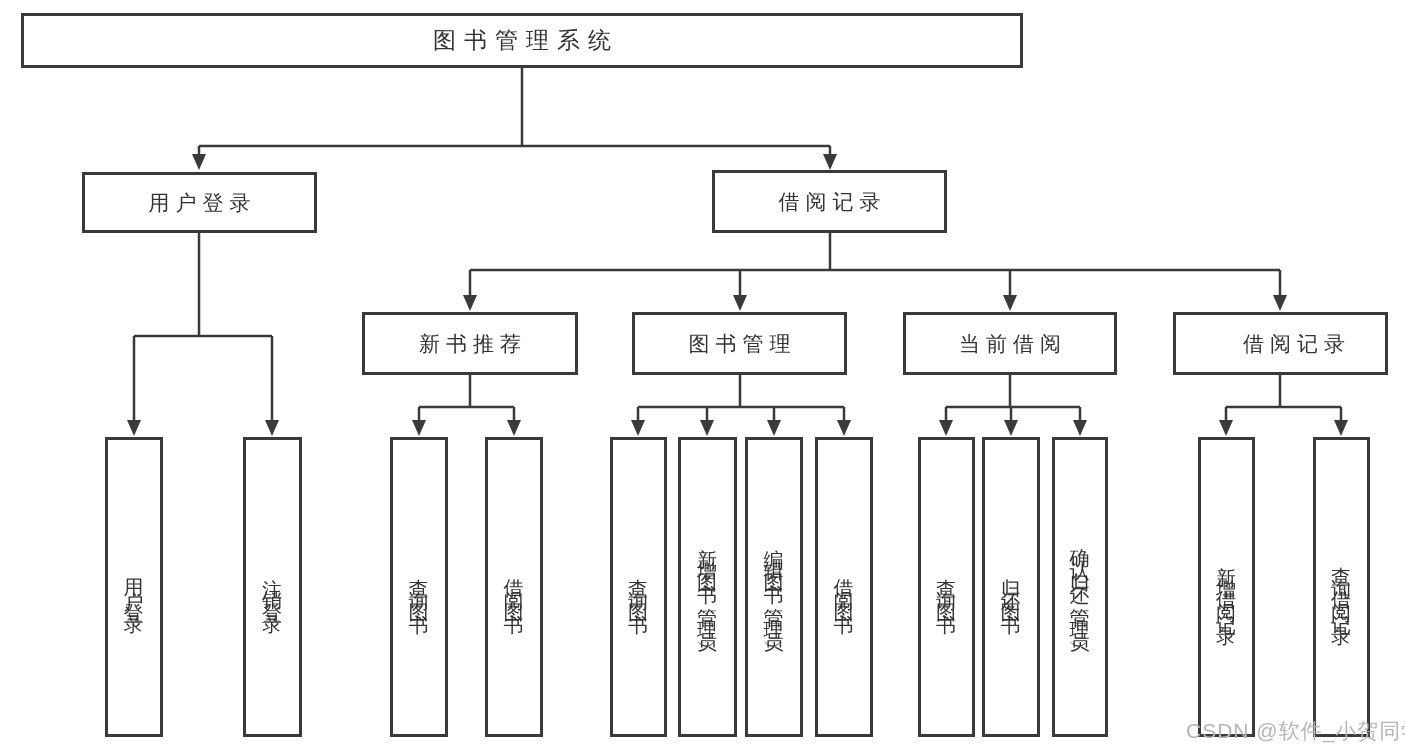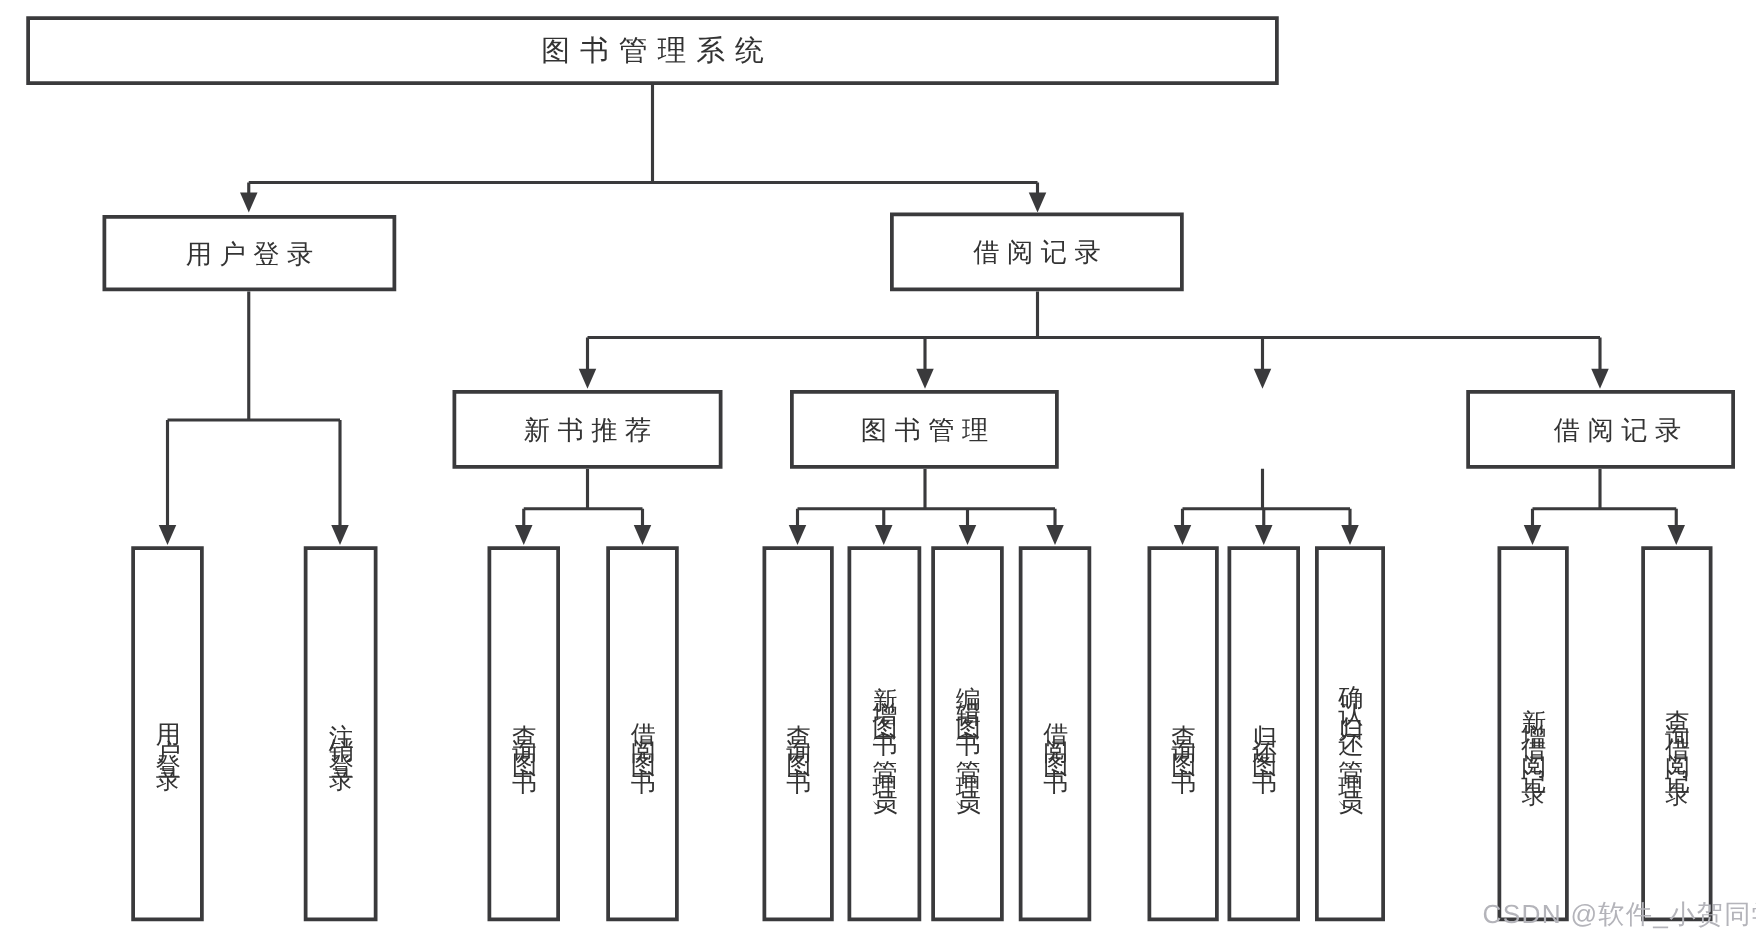--- a/index.html
+++ b/index.html
@@ -101,20 +101,23 @@
   <div class="box hbox" style="left:712px;top:170px;width:235px;height:63px;">
     <span>借阅记录</span>
   </div>
 
   <div class="box hbox" style="left:362px;top:312px;width:216px;height:63px;">
     <span>新书推荐</span>
   </div>
   <div class="box hbox" style="left:632px;top:312px;width:215px;height:63px;">
     <span>图书管理</span>
   </div>
+  <div class="box hbox" style="left:903px;top:312px;width:214px;height:63px;">
+    <span>当前借阅</span>
+  </div>
   <div class="box hbox" style="left:1173px;top:312px;width:215px;height:63px;padding-left:33px;">
     <span>借阅记录</span>
   </div>
 
   <div class="box leaf" style="left:105px;top:437px;width:58px;height:300px;">
     <span>用户登录</span>
   </div>
   <div class="box leaf" style="left:243px;top:437px;width:59px;height:300px;">
     <span>注销登录</span>
   </div>

